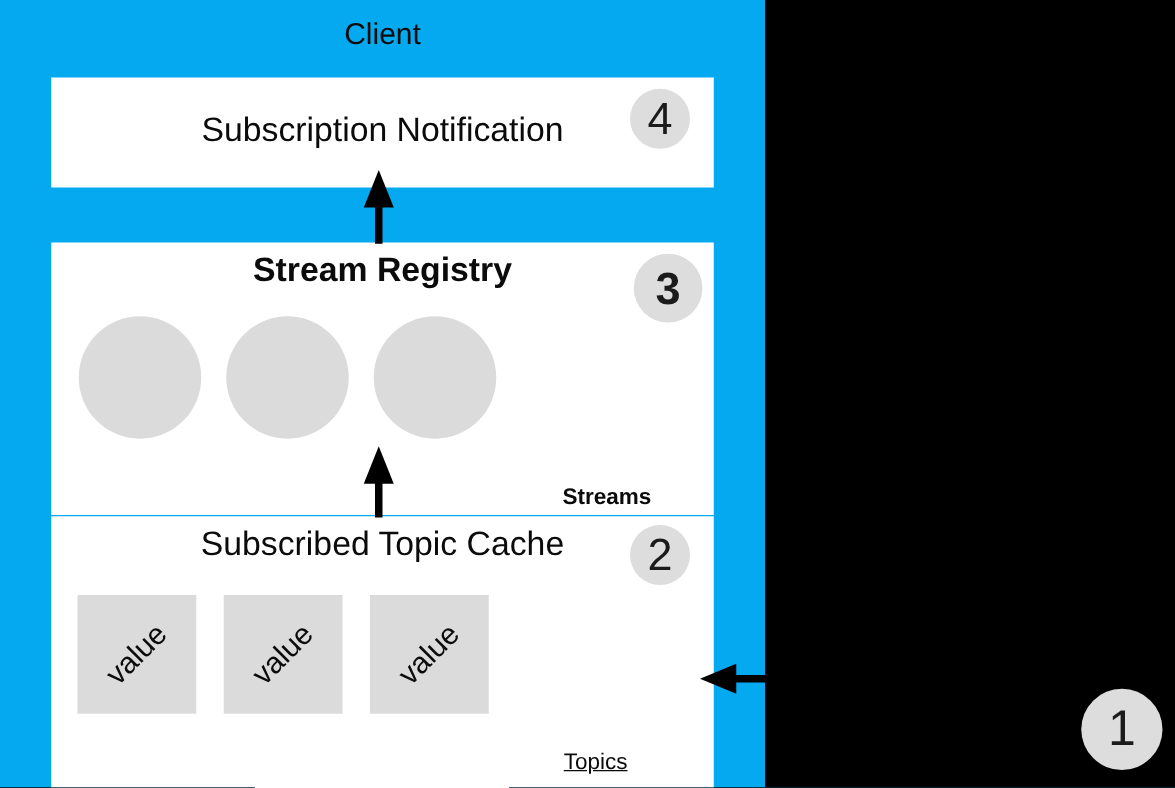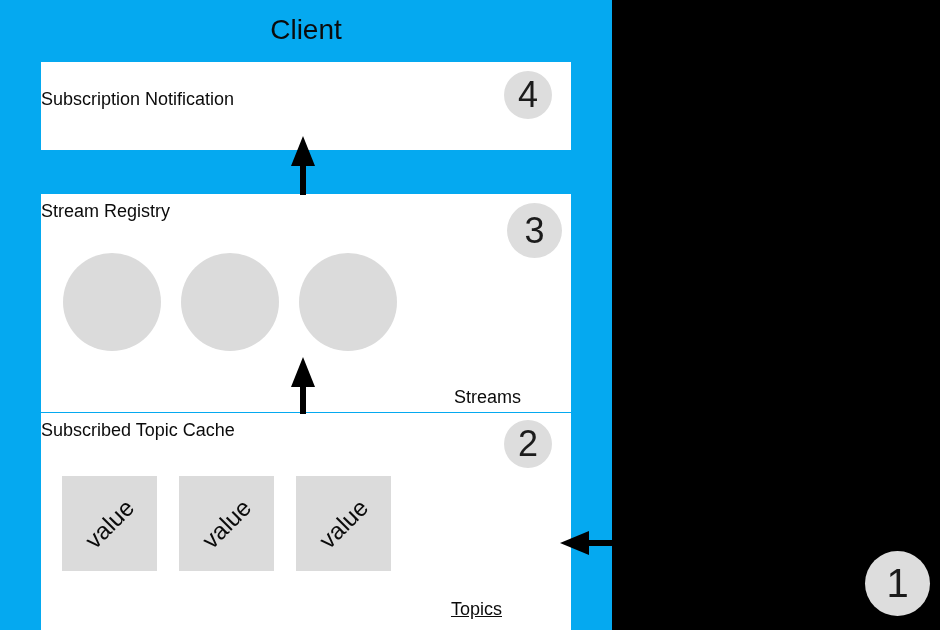--- a/index.html
+++ b/index.html
@@ -17,38 +17,38 @@
     position: absolute;
     left: 0; top: 0;
     width: 612px; height: 630px;
     background: #05A9F0;
   }
   .client-title {
     position: absolute;
     left: 0; top: 14px;
     width: 612px;
     text-align: center;
-    font-size: 28px;
+    font-size: 24px;
     color: #0b0b0b;
   }
   .box {
     position: absolute;
     left: 41px;
     width: 530px;
     background: #ffffff;
   }
   .box-1 { top: 62px;  height: 88px;  }
-  .box-2 { top: 194px; height: 218px; }
+  .box-2 { top: 194px; height: 218px; font-weight: bold; }
   .box-3 { top: 413px; height: 219px; }
   .box-title {
     position: absolute;
     left: 0;
     width: 100%;
-    text-align: left;
-    font-size: 18px;
+    text-align: center;
+    font-size: 27px;
     color: #0b0b0b;
     white-space: nowrap;
   }
   .box-1 .box-title { top: 27px; }
   .box-2 .box-title { top: 7px; }
   .box-3 .box-title { top: 7px; }
   .badge {
     position: absolute;
     width: 48px; height: 48px;
     border-radius: 50%;

